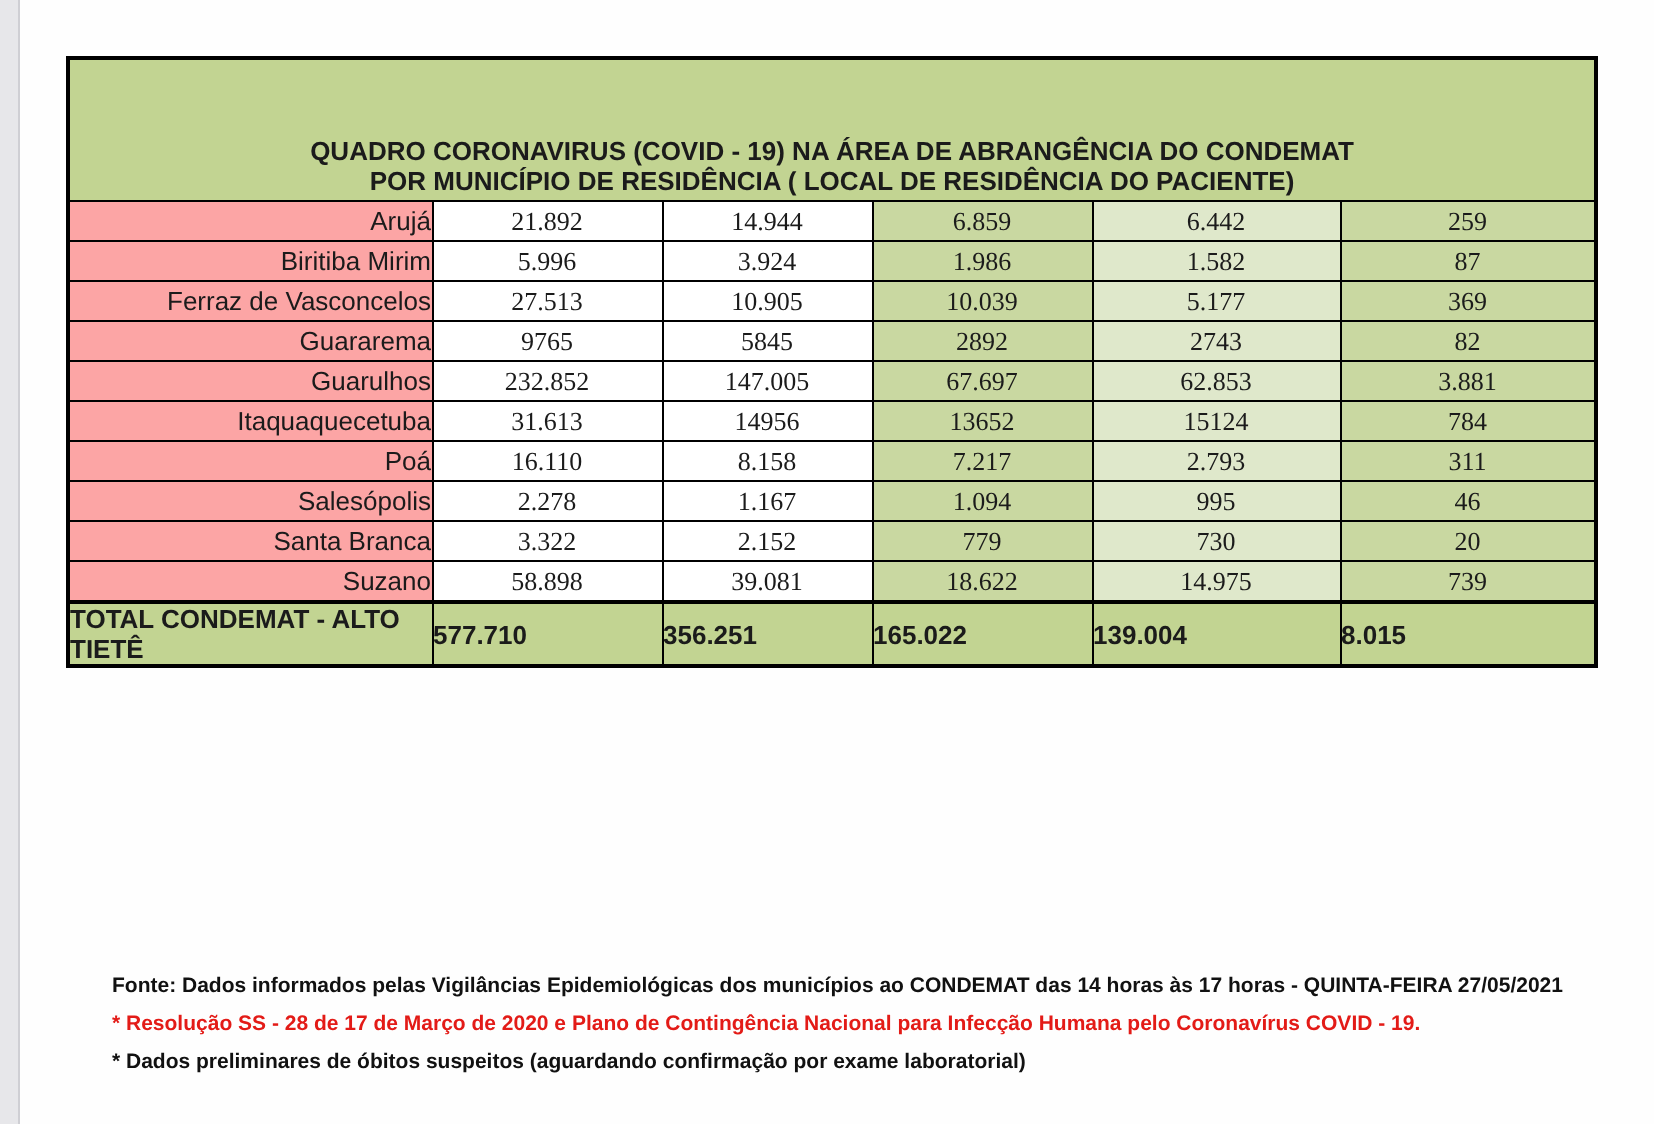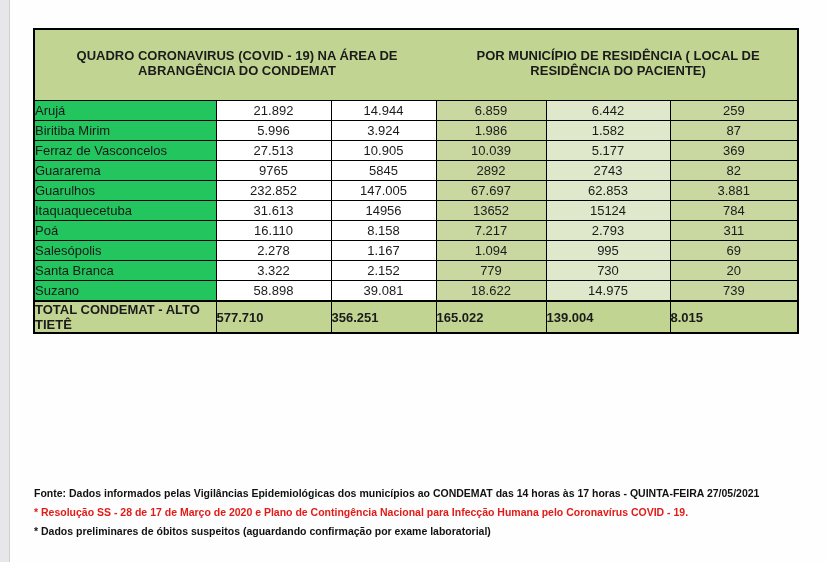--- a/index.html
+++ b/index.html
@@ -14,41 +14,41 @@
   table.covid-table {
     position:absolute; left:33px; top:28px; width:764px;
     border-collapse:collapse; table-layout:fixed;
     border:2px solid #000;
   }
   .covid-table th, .covid-table td {
     border:1px solid #000; color:#1b1b1b; padding:0;
     overflow:hidden;
   }
   .title-cell { background:#c2d492; height:70px; }
-  .title-wrap { display:flex; flex-direction:row; justify-content:center; height:100%;margin-top:36px; }
+  .title-wrap { display:flex; flex-direction:column; justify-content:center; height:100%;margin-top:36px; }
   .title-line { text-align:center; font-weight:bold; font-size:13px; color:#1b1b1b; }
   .header-row th {
     background:#c2d492; height:117px; font-size:12px; font-weight:bold;
     text-align:center; vertical-align:middle; white-space:pre-line;
     line-height:15px; border-bottom:2px solid #000;
   }
   .data-row { height:20px; }
   .data-row td { font-size:13px; line-height:19px; }
-  .muni { text-align:left; padding-left:4px; background:#22c55e; }
-  .num { text-align:center; }
+  .muni { text-align:right; padding-left:4px; background:#fca5a5; }
+  .num { text-align:center;font-family:Liberation Serif, serif; }
   .c-white { background:#ffffff; }
   .c-green { background:#c9d8a1; }
   .c-light { background:#dfe8cb; }
   .total-row td {
     background:#c2d492; font-weight:bold; height:24px;
     border-top:2px solid #000; font-size:13px; text-align:left;
   }
   .total-label { font-size:11px; text-align:left; padding-left:3px; }
   .notes { position:absolute; left:34px; top:484px; width:775px; }
-  .note { font-size:10.5px; font-weight:bold; color:#111111; line-height:19px; white-space:nowrap; }
+  .note { font-size:10.5px; font-weight:bold; color:#111111; line-height:19px; white-space:nowrap;margin-left:22px; }
   .note.red { color:#e31b17; }
 </style>
 </head>
 <body>
 
 <div class="page">
   <div class="left-strip"></div>
 
   <table class="covid-table">
     <colgroup>
@@ -125,21 +125,21 @@
     <td class="num c-green">7.217</td>
     <td class="num c-light">2.793</td>
     <td class="num c-green">311</td>
   </tr>
         <tr class="data-row">
     <td class="muni">Salesópolis</td>
     <td class="num c-white">2.278</td>
     <td class="num c-white">1.167</td>
     <td class="num c-green">1.094</td>
     <td class="num c-light">995</td>
-    <td class="num c-green">69</td>
+    <td class="num c-green">46</td>
   </tr>
         <tr class="data-row">
     <td class="muni">Santa Branca</td>
     <td class="num c-white">3.322</td>
     <td class="num c-white">2.152</td>
     <td class="num c-green">779</td>
     <td class="num c-light">730</td>
     <td class="num c-green">20</td>
   </tr>
         <tr class="data-row">

